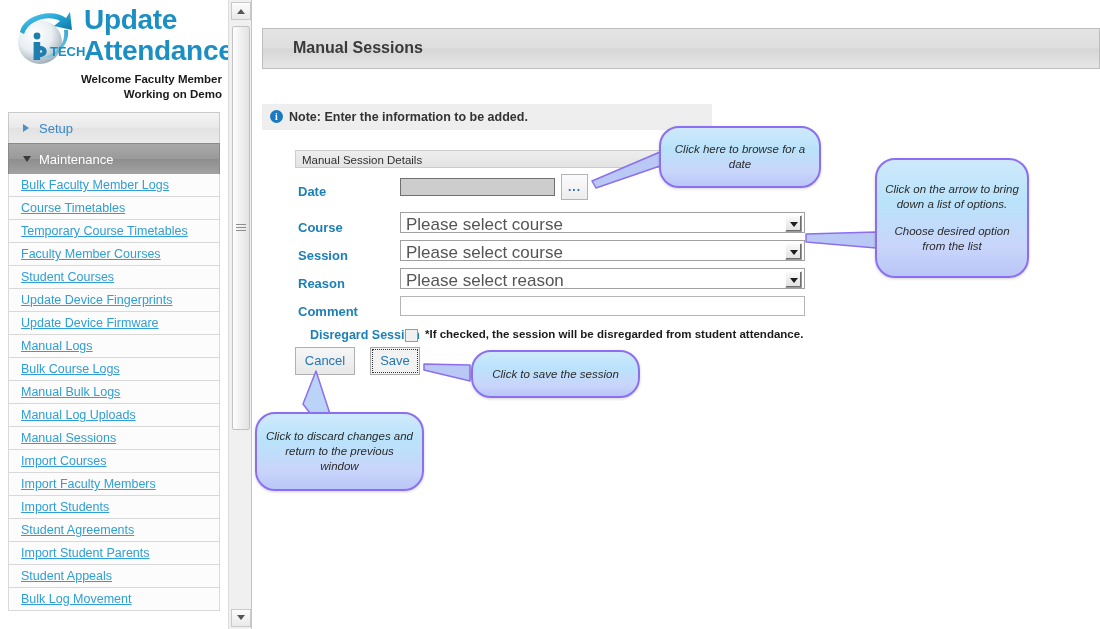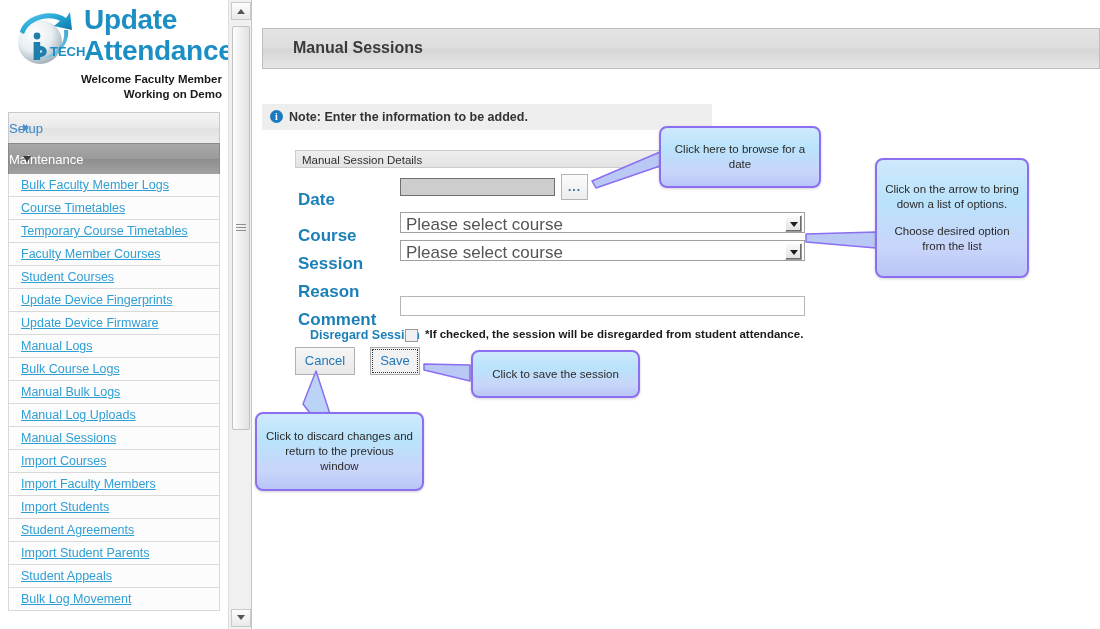--- a/index.html
+++ b/index.html
@@ -49,20 +49,21 @@
     line-height: 15px;
   }
 
   .nav { margin: 0; padding: 0; }
 
   .nav-section {
     position: relative;
     height: 31px;
     line-height: 31px;
     margin: 0 8px 0 8px;
+    padding-left: 30px;
     font-size: 13px;
     border: 1px solid #c9c9c9;
     border-bottom: none;
   }
   .nav-section.collapsed {
     background: linear-gradient(to bottom, #f4f4f4 0%, #e9e9e9 50%, #e2e2e2 51%, #ebebeb 100%);
     color: #3a86c8;
   }
   .nav-section.expanded {
     background: linear-gradient(to bottom, #a8a8a8 0%, #9a9a9a 50%, #8e8e8e 51%, #a2a2a2 100%);
@@ -188,23 +189,23 @@
     line-height: 18px;
     padding-left: 6px;
     background: linear-gradient(to bottom, #eeeeee, #e3e3e3);
     border: 1px solid #cccccc;
     font-size: 11.5px;
     color: #2f2f2f;
   }
 
   .frow { position: relative; height: 24px; margin-top: 4px; }
   .flabel {
-    position: absolute; left: 3px; top: 14px;
+    position: absolute; left: 3px; top: 8px;
     color: #1b7fb8;
-    font-size: 17px;
+    font-size: 13px;
     font-weight: bold;
   }
 
   .date-input {
     position: absolute; left: 105px; top: 2px;
     width: 155px; height: 18px;
     background: #cdcdcd;
     border: 1px solid #707070;
   }
   .date-btn {
@@ -297,30 +298,31 @@
   .btn.save .focus-ring {
     position: absolute; left: 1px; top: 1px; right: 1px; bottom: 1px;
     border: 1px dotted #333;
   }
 
   
   .callout {
     position: absolute;
     background: linear-gradient(to bottom, #cfe9fb 0%, #b9e3fb 35%, #c9d5fa 75%, #b9c6f7 100%);
     border: 2px solid #8b6ff0;
-    border-radius: 8px;
+    border-radius: 20px;
     color: #2a2a2a;
     font-size: 11.5px;
     line-height: 15px;
     text-align: center;
     box-shadow: 0 1px 3px rgba(0,0,0,0.18);
     display: flex;
     align-items: center;
     justify-content: center;
     padding: 4px 8px;
+    font-style: italic;
   }
   .callout p { margin: 0; }
   .callout p + p { margin-top: 12px; }
 
   
   #connectors { position: absolute; left: 0; top: 0; width: 1100px; height: 629px; pointer-events: none; }
 </style>
 </head>
 <body>
 
@@ -453,20 +455,28 @@
             <span class="sel-text">Please select course</span>
             <span class="sel-arrow-btn">
                 <span class="a"></span>
               </span>
           </div>
         </div>
       </div>
 
       <div class="frow">
         <span class="flabel">Reason</span>
+        <div class="sel-wrap">
+          <div class="sel-box">
+            <span class="sel-text">Please select reason</span>
+            <span class="sel-arrow-btn">
+                <span class="a"></span>
+              </span>
+          </div>
+        </div>
       </div>
 
       <div class="frow">
         <span class="flabel">Comment</span>
         <div class="text-input"></div>
       </div>
 
       <div class="chk-row">
         <span class="chk-label">Disregard Session</span>
         <span class="chk-box"></span>

